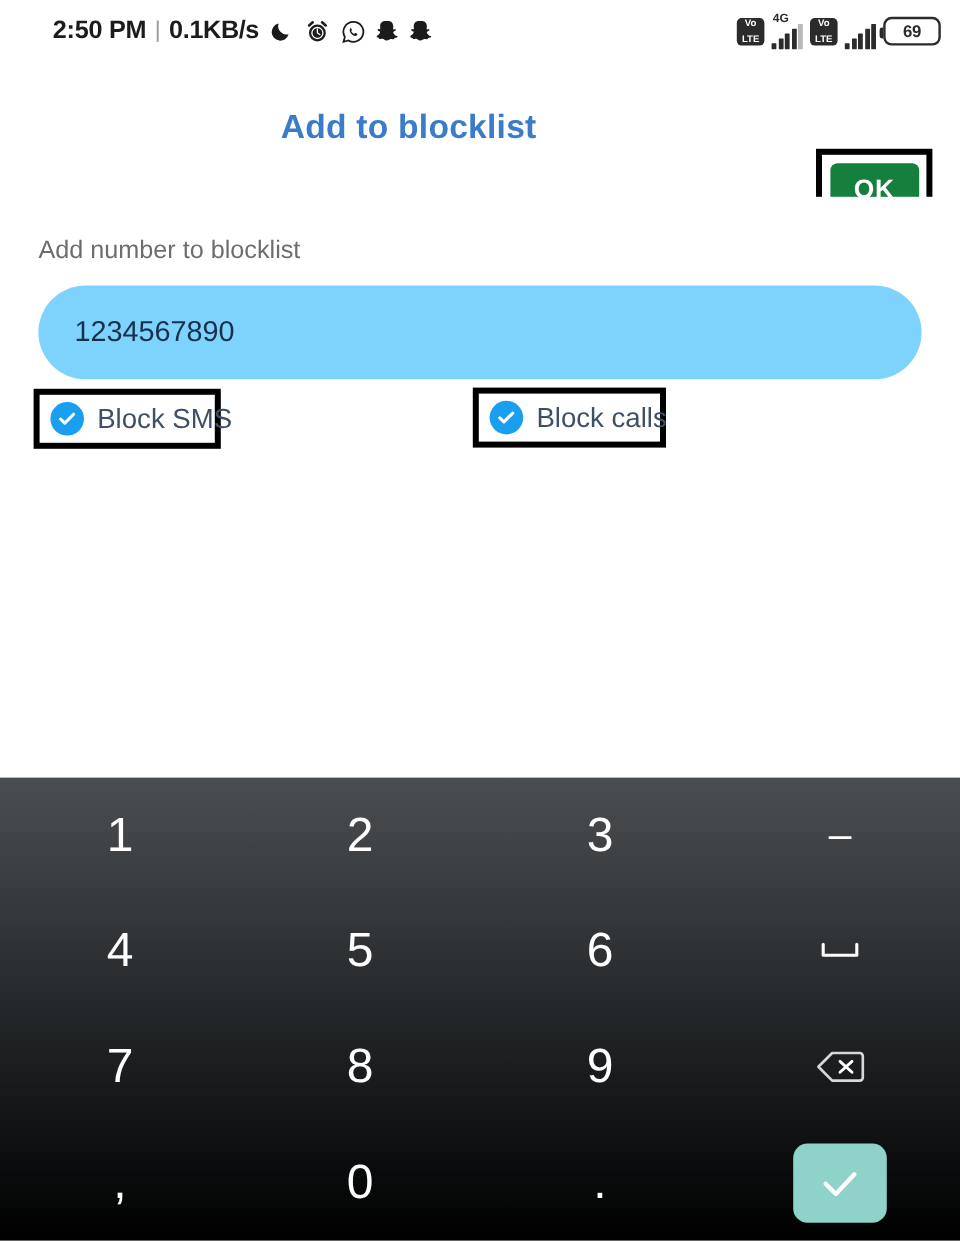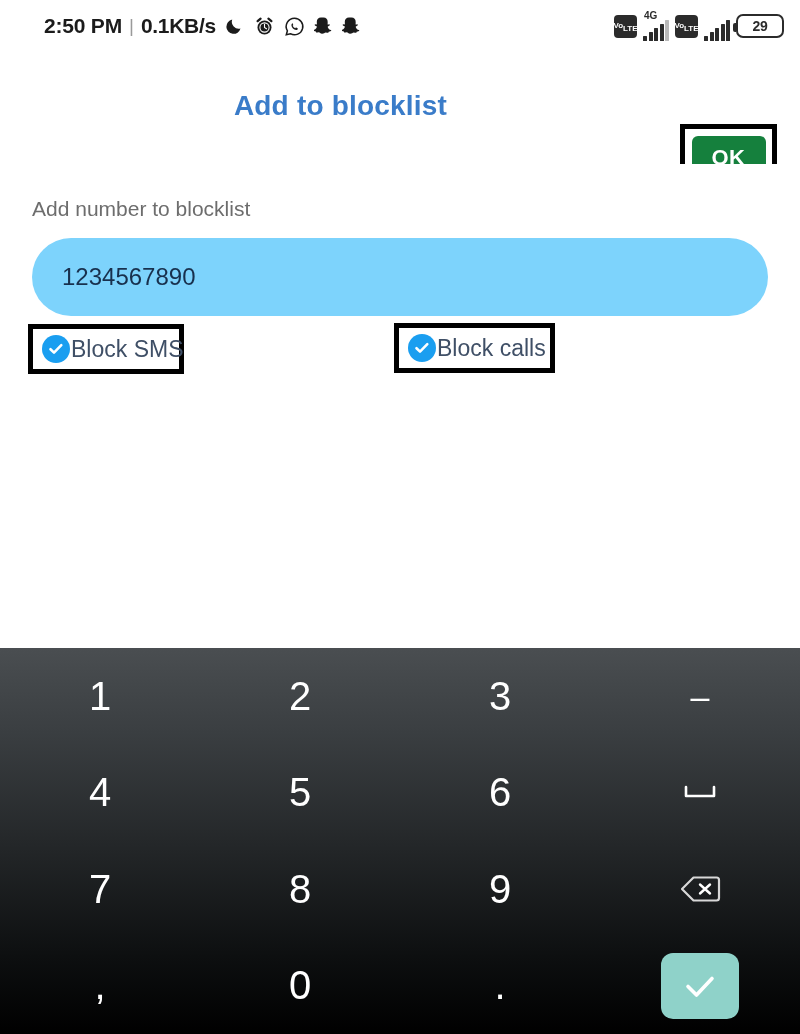--- a/index.html
+++ b/index.html
@@ -66,21 +66,21 @@
     display: flex;
     align-items: center;
     gap: 6px;
   }
   .volte {
     width: 23px; height: 23px;
     background: #2b2b2b;
     border-radius: 4px;
     color: #ffffff;
     display: flex;
-    flex-direction: row;
+    flex-direction: column;
     align-items: center;
     justify-content: center;
     line-height: 1;
   }
   .volte span:first-child { font-size: 8px; font-weight: bold; }
   .volte span:last-child  { font-size: 8px; font-weight: bold; margin-top: 5px; }
 
   .signal-wrap { display: flex; align-items: flex-end; gap: 1px; position: relative; padding-top: 9px;}
   .sig-label {
     position: absolute;
@@ -232,21 +232,21 @@
     background: #1a9ef0;
     display: flex;
     align-items: center;
     justify-content: center;
     flex: none;
   }
   .chk svg { display: block; }
   .chk-label {
     font-size: 23px;
     color: #3f4f66;
-    margin-left: 1px;
+    margin-left: 11px;
     white-space: nowrap;
   }
 
   
   .keyboard {
     position: absolute;
     left: 0; top: 648px;
     width: 800px; height: 386px;
     background: linear-gradient(180deg, #4a4e51 0%, #3a3e41 22%, #232628 52%, #0d0f10 80%, #000000 100%);
     display: flex;
@@ -345,21 +345,21 @@
     <span class="signal-wrap">
       <span class="bars full">
           <i></i>
           <i></i>
           <i></i>
           <i></i>
           <i></i>
         </span>
     </span>
     <span class="battery">
-      <span class="lvl">29</span>
+      <span class="lvl">69</span>
     </span>
   </div>
 </div>
 
 <div class="header">
   <div class="page-title">Add to blocklist</div>
   <div class="ok-annot">
     <div class="btn-ok">OK</div>
   </div>
 </div>

